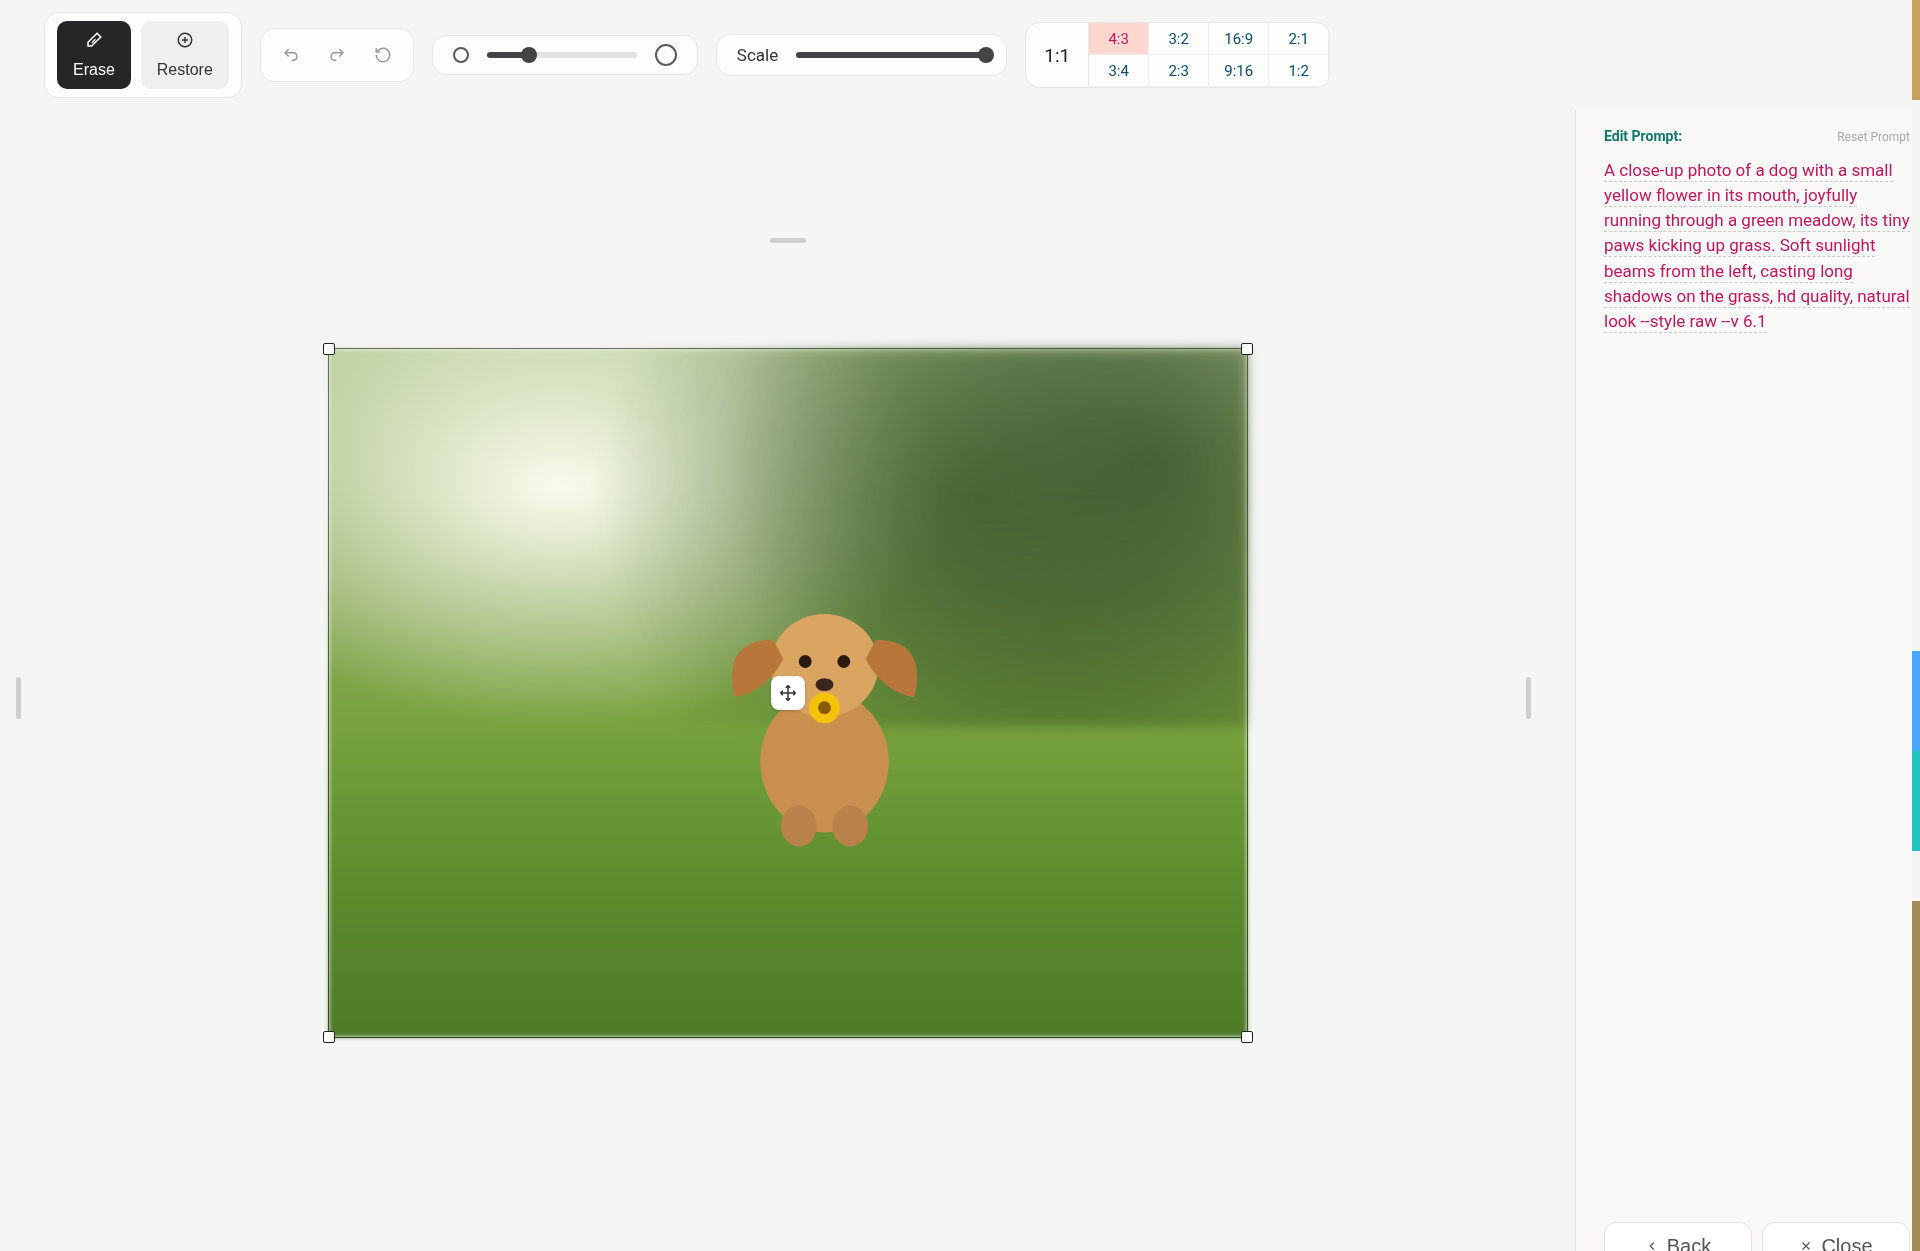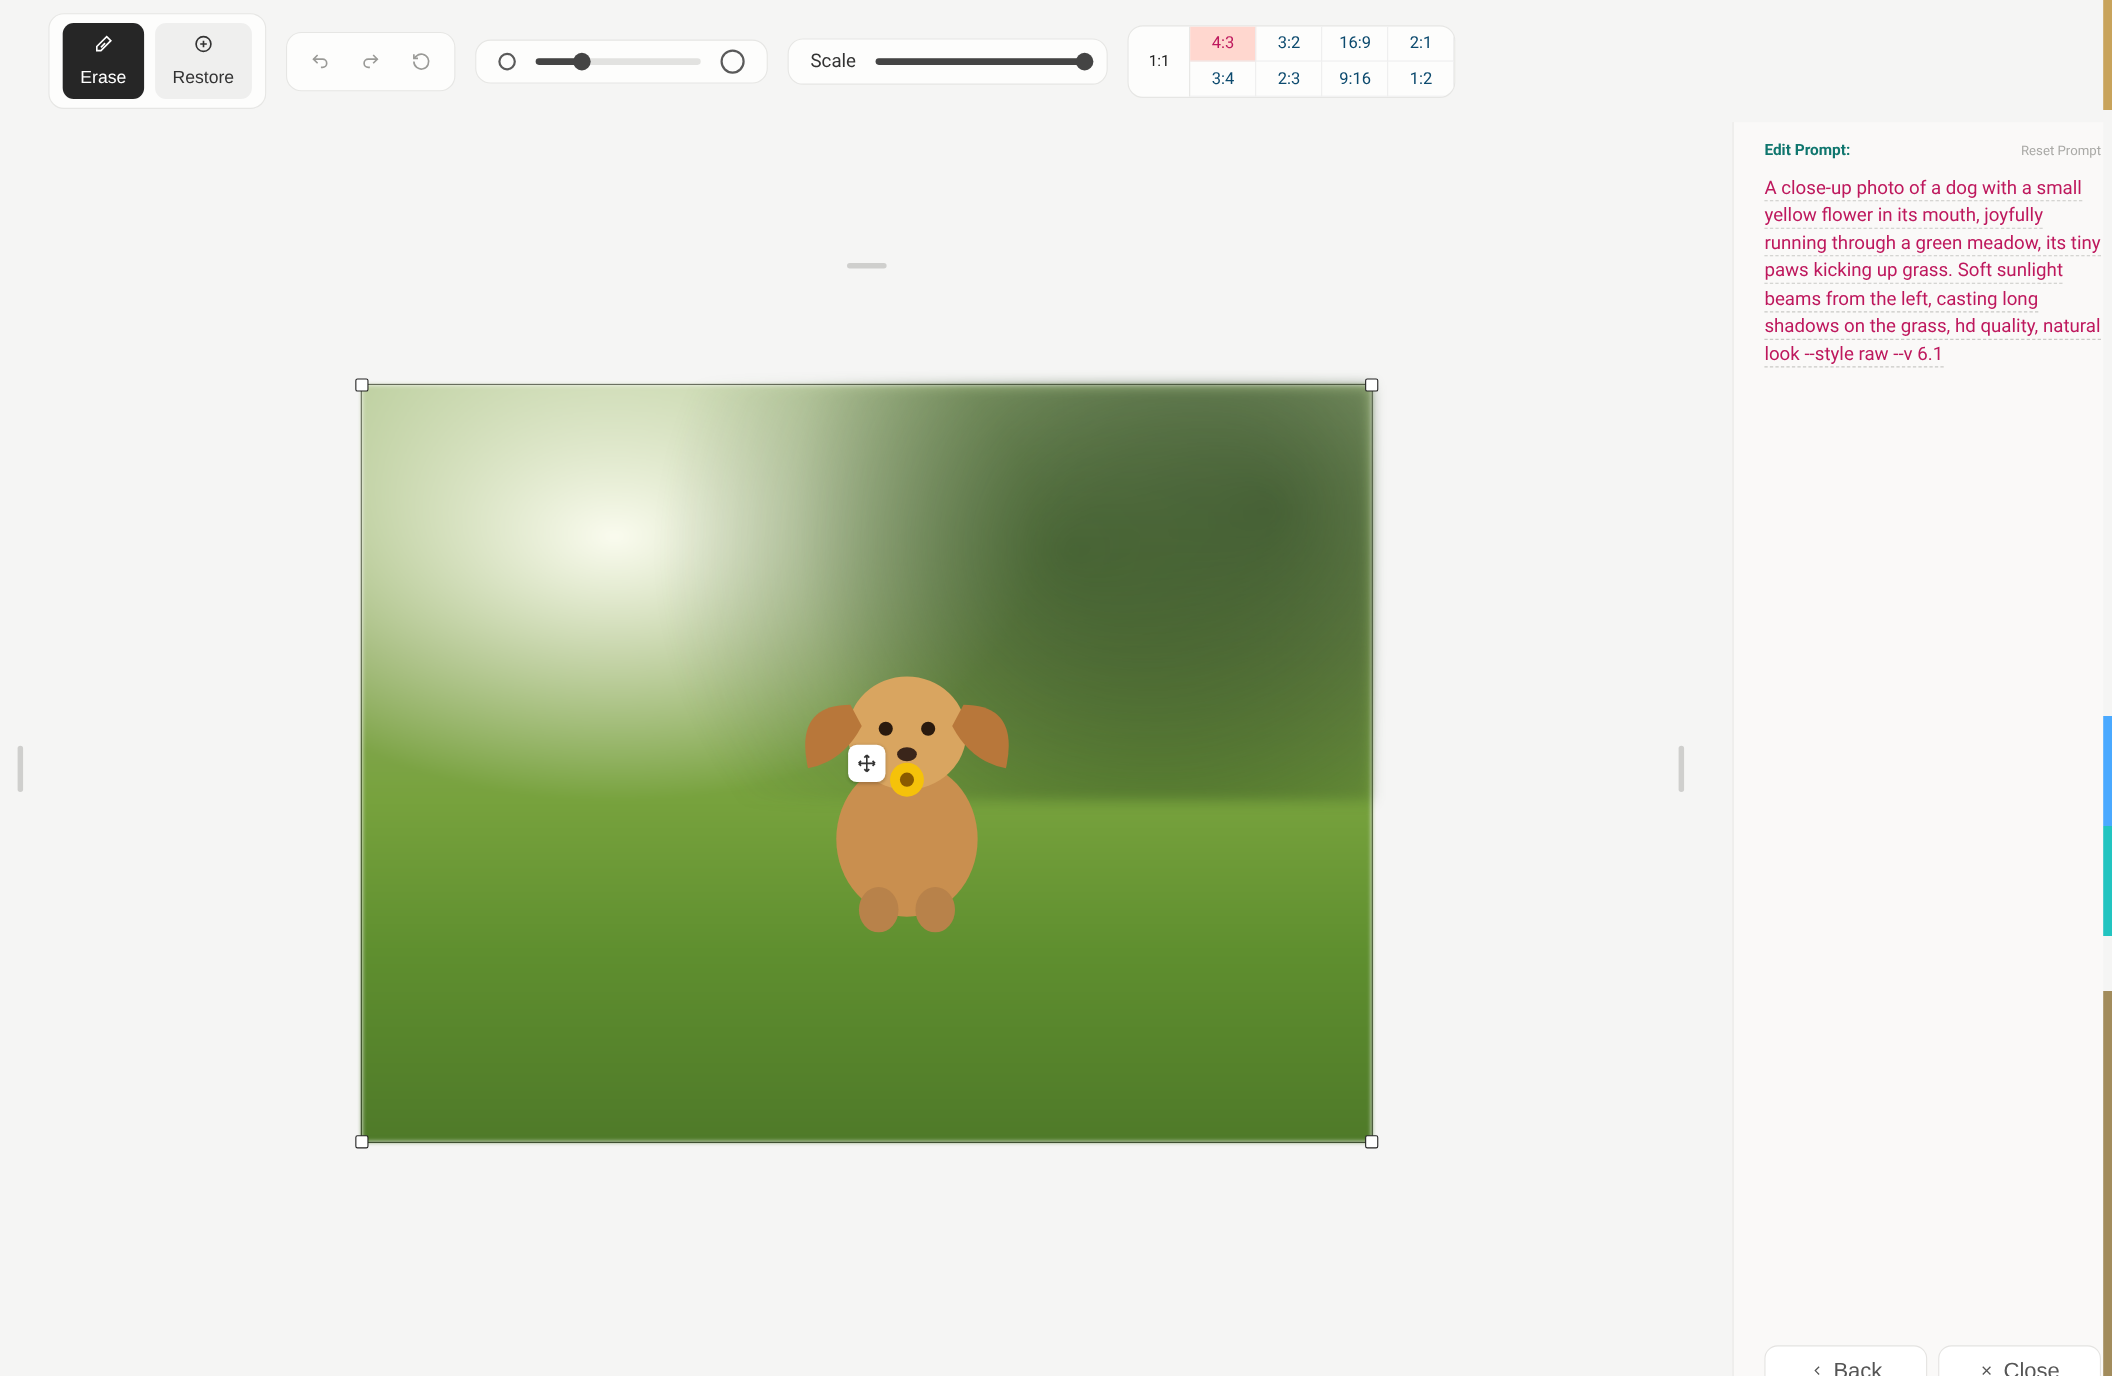--- a/index.html
+++ b/index.html
@@ -91,21 +91,21 @@
     display: flex;
     align-items: stretch;
     border: 1px solid #e6e6e4;
     border-radius: 14px;
     background: #fdfdfc;
     overflow: hidden;
   }
   .ratio-left {
     display:flex; align-items:center;
     padding: 0 18px;
-    font-size: 14px;
+    font-size: 19px;
     border-right: 1px solid #e6e6e4;
     cursor: pointer;
   }
   .ratio-grid {
     display: grid;
     grid-template-columns: repeat(4, 60px);
     grid-template-rows: repeat(2, 32px);
   }
   .ratio-cell {
     display:flex; align-items:center; justify-content:center;

